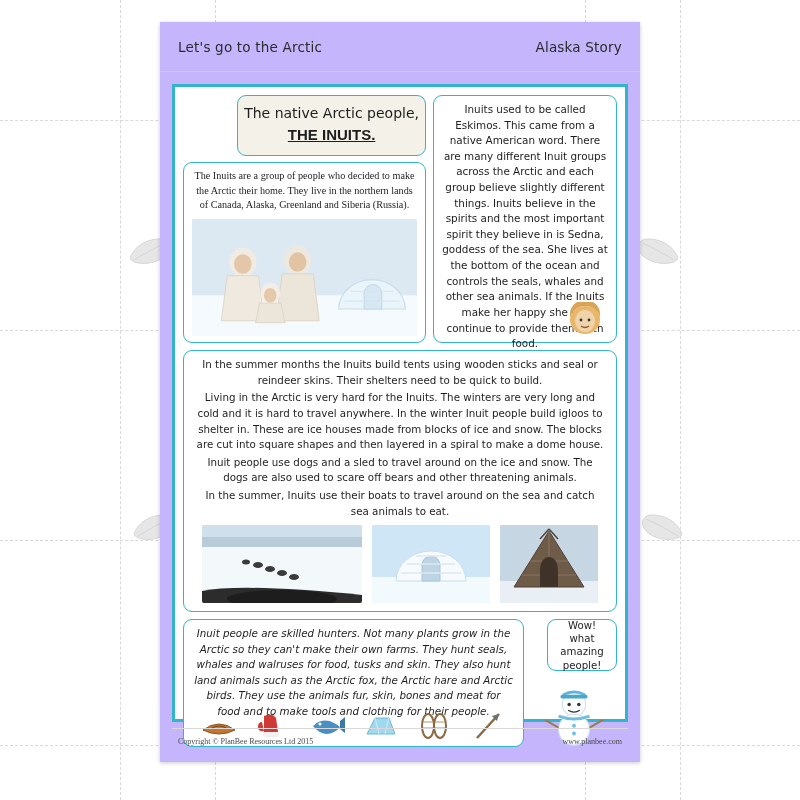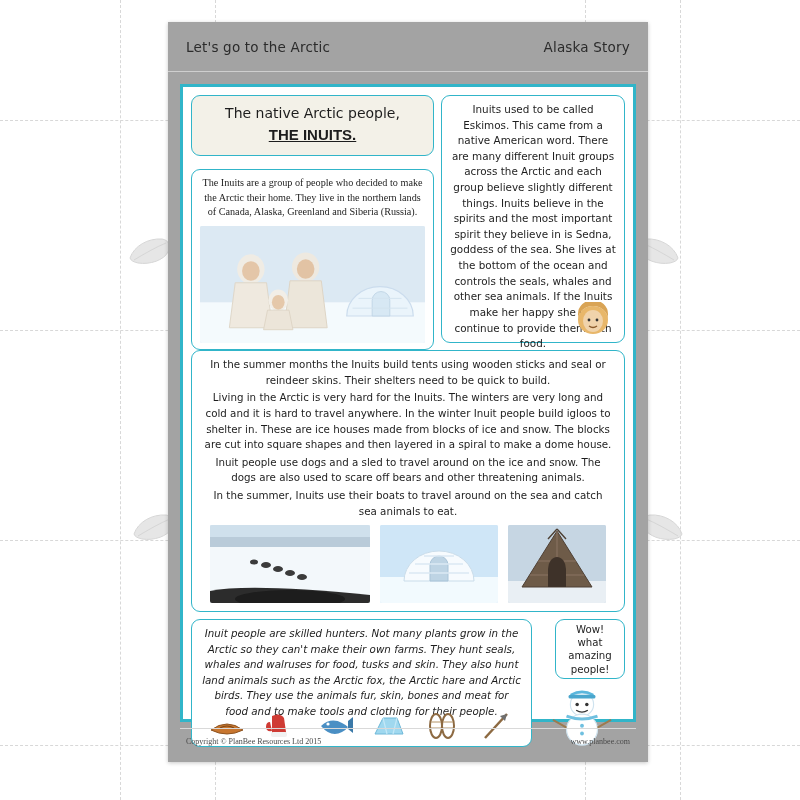--- a/index.html
+++ b/index.html
@@ -41,25 +41,25 @@
     width: 44px;
     height: 30px;
     pointer-events: none;
     opacity: .85;
   }
   .leaf svg { width: 100%; height: 100%; display: block; }
 
   
   #sheet {
     position: absolute;
-    left: 168px;
+    left: 160px;
     top: 22px;
     width: 480px;
     height: 740px;
-    background: #a3a3a3;
+    background: #c4b5fd;
     box-shadow: 0 1px 4px rgba(0,0,0,.22);
   }
 
   
   .header-row {
     position: absolute;
     left: 0; top: 0;
     width: 100%;
     height: 50px;
     border-bottom: 1px solid #cfcfcf;
@@ -99,21 +99,22 @@
   
   .top-area {
     display: flex;
     gap: 7px;
     height: 248px;
   }
   .col-left {
     width: 243px;
     display: flex;
     flex-direction: column;
-    gap: 13px;
+    gap: 6px;
+    align-items: flex-end;
   }
   .title-box {
     background: #f3f1e8;
     padding: 8px 6px 10px;
     text-align: center;
     line-height: 1.35;
   }
   .title-line1 {
     font-family: "DejaVu Sans", sans-serif;
     font-size: 14px;
@@ -223,21 +224,21 @@
     justify-content: space-around;
   }
   .tool { width: 38px; height: 34px; }
   .side-col {
     width: 86px;
     display: flex;
     flex-direction: column;
     gap: 6px;
   }
   .wow-box {
-    height: 60px;
+    height: 52px;
     display: flex;
     align-items: center;
     justify-content: center;
     text-align: center;
     font-family: "DejaVu Sans", sans-serif;
     font-size: 10.2px;
     line-height: 1.3;
     color: #1d1d1d;
     margin-left: 16px;
   }

